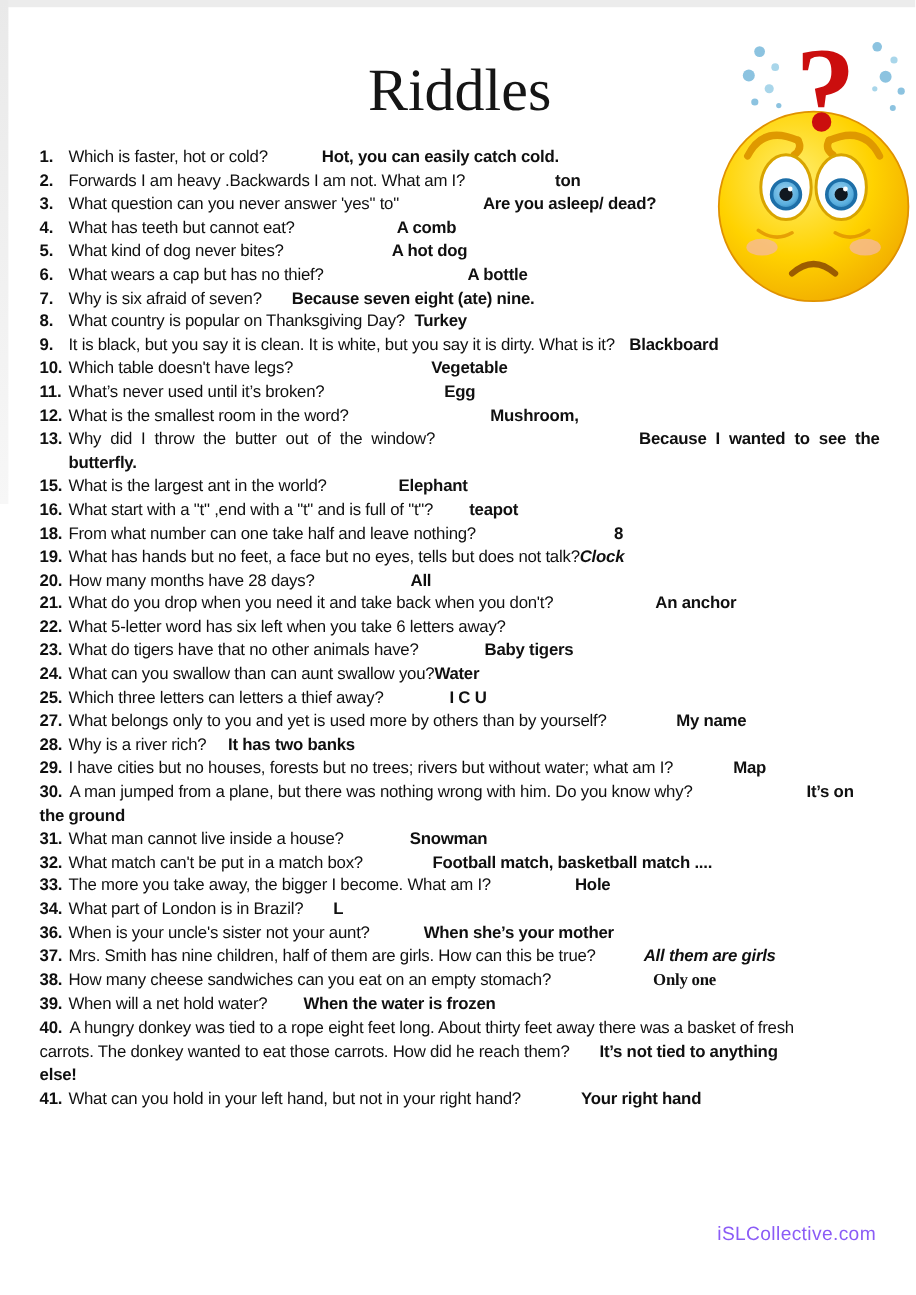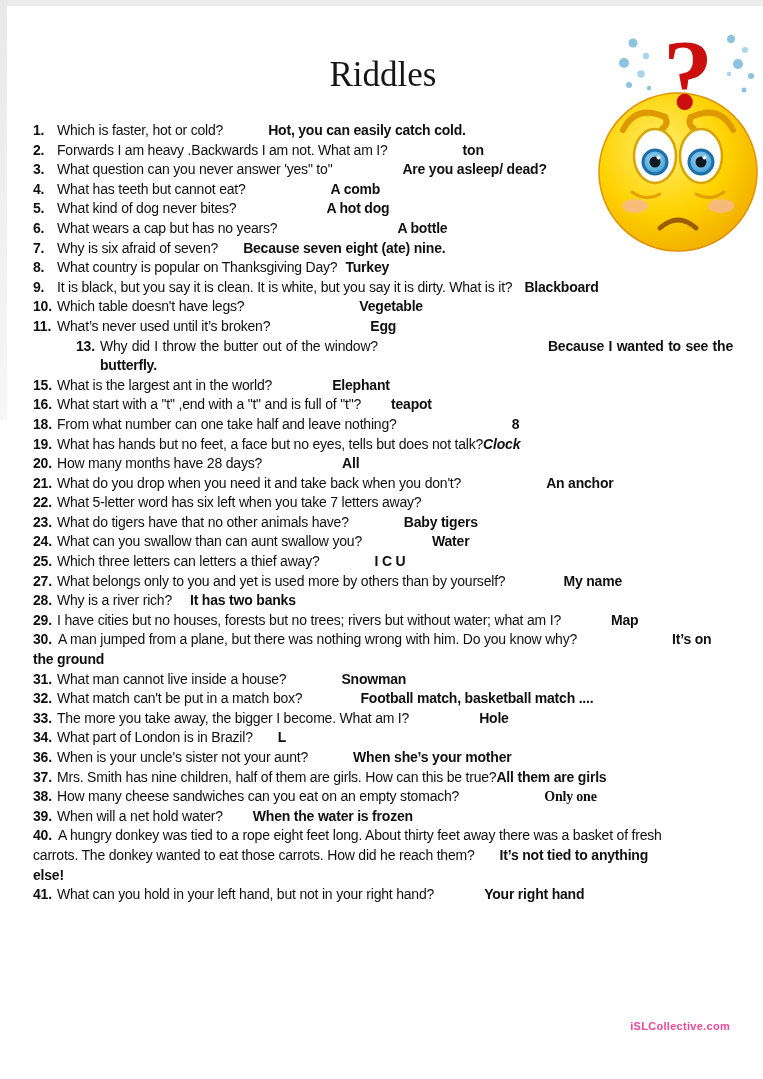--- a/index.html
+++ b/index.html
@@ -25,59 +25,59 @@
     position: relative;
     padding: 0 30px 0 33px;
   }
   .title {
     margin-top: 45px;
     margin-bottom: 16px;
     width: 700px;
     text-align: center;
     font-family: "Liberation Serif", serif;
     font-weight: 400;
-    font-size: 35px;
+    font-size: 50px;
     line-height: 60px;
     color: #151515;
   }
   .riddle-list { margin-top: 6px; width: 700px; }
   .riddle {
     font-size: 14px;
     line-height: 19.6px;
     letter-spacing: -0.2px;
     padding-left: 24px;
     text-indent: -24px;
     text-align: left;
   }
   .riddle .num {
     display: inline-block;
     width: 24px;
     text-indent: 0;
     font-weight: bold;
   }
   .riddle .answer { font-weight: bold; }
-  .riddle.justify { text-align: justify; margin-left: 43px; }
+  .riddle.justify { text-align: justify; }
   .riddle.flush { padding-left: 0; text-indent: 0; }
   .riddle.flush .num { display: inline; width: auto; margin-right: 6px; }
   .riddle.narrow { padding-right: 60px; }
   .mascot {
     position: absolute;
     top: 20px;
     right: 2px;
     width: 165px;
     height: 237px;
   }
   .watermark {
     position: absolute;
     right: 33px;
     top: 1020px;
-    font-size: 11px;
-    font-weight: bold;
+    font-size: 16px;
+    font-weight: normal;
     letter-spacing: 0.3px;
-    color: #ec4899;
+    color: #8b5cf6;
   }
 </style>
 </head>
 <body>
 
 <div class="page">
   <div class="scan-edge-top"></div>
   <div class="scan-edge-left"></div>
 
   <svg class="mascot" viewBox="0 0 165 237" aria-hidden="true">
@@ -159,36 +159,39 @@
         <div class="riddle">
     <span class="num">3.</span><span>What question can you never answer 'yes" to"</span><span class="answer" style="margin-left: 70px; text-align: right;">Are you asleep/ dead?</span>
   </div>
         <div class="riddle">
     <span class="num">4.</span><span>What has teeth but cannot eat?</span><span class="answer" style="margin-left: 85px;">A comb</span>
   </div>
         <div class="riddle">
     <span class="num">5.</span><span>What kind of dog never bites?</span><span class="answer" style="margin-left: 90px;">A hot dog</span>
   </div>
         <div class="riddle">
-    <span class="num">6.</span><span>What wears a cap but has no years?</span><span class="answer" style="margin-left: 120px;">A bottle</span>
+    <span class="num">6.</span><span>What wears a cap but has no thief?</span><span class="answer" style="margin-left: 120px;">A bottle</span>
   </div>
         <div class="riddle">
     <span class="num">7.</span><span>Why is six afraid of seven?</span><span class="answer" style="margin-left: 25px;">Because seven eight (ate) nine.</span>
   </div>
         <div class="riddle">
     <span class="num">8.</span><span>What country is popular on Thanksgiving Day?</span><span class="answer" style="margin-left: 8px;">Turkey</span>
   </div>
         <div class="riddle">
     <span class="num">9.</span><span>It is black, but you say it is clean. It is white, but you say it is dirty. What is it?</span><span class="answer" style="margin-left: 12px;">Blackboard</span>
   </div>
         <div class="riddle">
     <span class="num">10.</span><span>Which table doesn't have legs?</span><span class="answer" style="margin-left: 115px;">Vegetable</span>
   </div>
         <div class="riddle">
     <span class="num">11.</span><span>What’s never used until it’s broken?</span><span class="answer" style="margin-left: 100px;">Egg</span>
+  </div>
+        <div class="riddle">
+    <span class="num">12.</span><span>What is the smallest room in the word?</span><span class="answer" style="margin-left: 118px;">Mushroom,</span>
   </div>
         <div class="riddle justify">
     <span class="num">13.</span><span>Why did I throw the butter out of the window?</span><span class="answer" style="margin-left: 170px;">Because I wanted to see the butterfly.</span>
   </div>
         <div class="riddle">
     <span class="num">15.</span><span>What is the largest ant in the world?</span><span class="answer" style="margin-left: 60px;">Elephant</span>
   </div>
         <div class="riddle">
     <span class="num">16.</span><span>What start with a "t" ,end with a "t" and is full of "t"?</span><span class="answer" style="margin-left: 30px;">teapot</span>
   </div>
@@ -198,27 +201,27 @@
         <div class="riddle">
     <span class="num">19.</span><span>What has hands but no feet, a face but no eyes, tells but does not talk?</span><span class="answer" style=" font-style: italic;">Clock</span>
   </div>
         <div class="riddle">
     <span class="num">20.</span><span>How many months have 28 days?</span><span class="answer" style="margin-left: 80px;">All</span>
   </div>
         <div class="riddle">
     <span class="num">21.</span><span>What do you drop when you need it and take back when you don't?</span><span class="answer" style="margin-left: 85px;">An anchor</span>
   </div>
         <div class="riddle">
-    <span class="num">22.</span><span>What 5-letter word has six left when you take 7 letters away?</span><span class="answer" style="margin-left: 0px;"></span>
+    <span class="num">22.</span><span>What 5-letter word has six left when you take 6 letters away?</span><span class="answer" style="margin-left: 0px;"></span>
   </div>
         <div class="riddle">
     <span class="num">23.</span><span>What do tigers have that no other animals have?</span><span class="answer" style="margin-left: 55px;">Baby tigers</span>
   </div>
         <div class="riddle">
-    <span class="num">24.</span><span>What can you swallow than can aunt swallow you?</span><span class="answer" style="margin-left: 70px;">Water</span>
+    <span class="num">24.</span><span>What can you swallow than can aunt swallow you?</span><span class="answer" style="">Water</span>
   </div>
         <div class="riddle">
     <span class="num">25.</span><span>Which three letters can letters a thief away?</span><span class="answer" style="margin-left: 55px;">I C U</span>
   </div>
         <div class="riddle">
     <span class="num">27.</span><span>What belongs only to you and yet is used more by others than by yourself?</span><span class="answer" style="margin-left: 58px;">My name</span>
   </div>
         <div class="riddle">
     <span class="num">28.</span><span>Why is a river rich?</span><span class="answer" style="margin-left: 18px;">It has two banks</span>
   </div>
@@ -237,21 +240,21 @@
         <div class="riddle">
     <span class="num">33.</span><span>The more you take away, the bigger I become. What am I?</span><span class="answer" style="margin-left: 70px;">Hole</span>
   </div>
         <div class="riddle">
     <span class="num">34.</span><span>What part of London is in Brazil?</span><span class="answer" style="margin-left: 25px;">L</span>
   </div>
         <div class="riddle">
     <span class="num">36.</span><span>When is your uncle's sister not your aunt?</span><span class="answer" style="margin-left: 45px;">When she’s your mother</span>
   </div>
         <div class="riddle">
-    <span class="num">37.</span><span>Mrs. Smith has nine children, half of them are girls. How can this be true?</span><span class="answer" style="">All them are girls</span>
+    <span class="num">37.</span><span>Mrs. Smith has nine children, half of them are girls. How can this be true?</span><span class="answer" style="margin-left: 40px; font-style: italic;">All them are girls</span>
   </div>
         <div class="riddle">
     <span class="num">38.</span><span>How many cheese sandwiches can you eat on an empty stomach?</span><span class="answer" style="margin-left: 85px; font-family: Liberation Serif, serif;">Only one</span>
   </div>
         <div class="riddle">
     <span class="num">39.</span><span>When will a net hold water?</span><span class="answer" style="margin-left: 30px;">When the water is frozen</span>
   </div>
         <div class="riddle flush narrow">
     <span class="num">40.</span><span>A hungry donkey was tied to a rope eight feet long. About thirty feet away there was a basket of fresh carrots. The donkey wanted to eat those carrots. How did he reach them?</span><span class="answer" style="margin-left: 25px;">It’s not tied to anything else!</span>
   </div>

